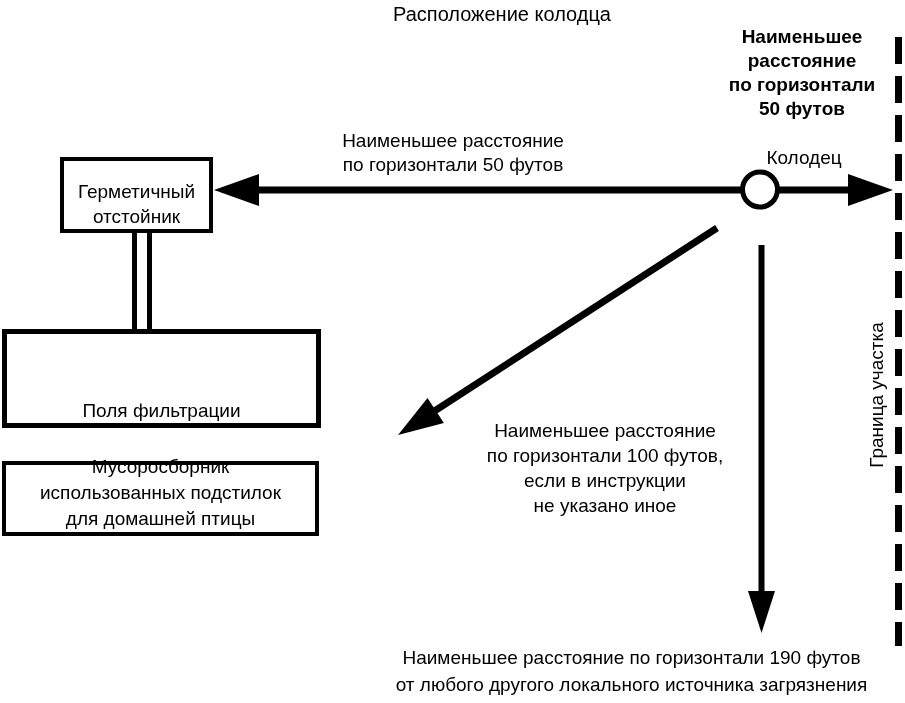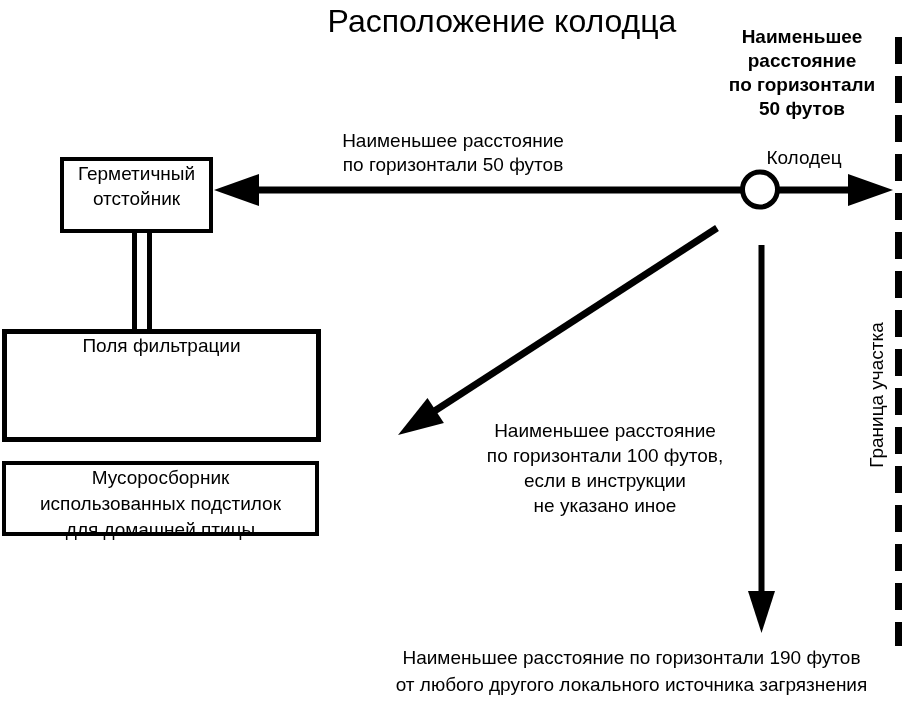--- a/index.html
+++ b/index.html
@@ -19,21 +19,21 @@
   svg.layer {
     position: absolute;
     left: 0; top: 0;
     width: 905px; height: 703px;
     color: var(--ink);
   }
   .title {
     position: absolute;
     left: 252px; top: 3px; width: 500px;
     text-align: center;
-    font-size: 32px;
+    font-size: 20px;
     font-weight: 400;
     white-space: pre-line;
   }
   .lbl {
     position: absolute;
     text-align: center;
     font-size: 19px;
     line-height: 24px;
     white-space: pre-line;
   }
@@ -46,29 +46,29 @@
     left: 797px; top: 383px; width: 160px; height: 24px;
     transform: rotate(-90deg);
     transform-origin: 50% 50%;
     line-height: 24px;
   }
   .box {
     position: absolute;
     border: 4px solid var(--ink);
     background: var(--paper);
     display: flex;
-    align-items: flex-start;
+    align-items: flex-end;
     justify-content: center;
     text-align: center;
     font-size: 19px;
     line-height: 24px;
   }
   .box .txt { white-space: pre-line; }
   .box-septic     { left: 60px; top: 157px; width: 153px; height: 76px; line-height: 25px; }
-  .box-filtration { left: 2px;  top: 329px; width: 319px; height: 113px; border-width: 5px; }
+  .box-filtration { left: 2px;  top: 329px; width: 319px; height: 99px; border-width: 5px; }
   .box-litter     { left: 2px;  top: 461px; width: 317px; height: 75px; line-height: 26px; }
 </style>
 </head>
 <body>
 
 <div class="stage">
 
   <svg class="layer" viewBox="0 0 905 703">
 
     <line x1="898.5" y1="37" x2="898.5" y2="646" stroke="currentColor" stroke-width="7" stroke-dasharray="27 12"></line>

